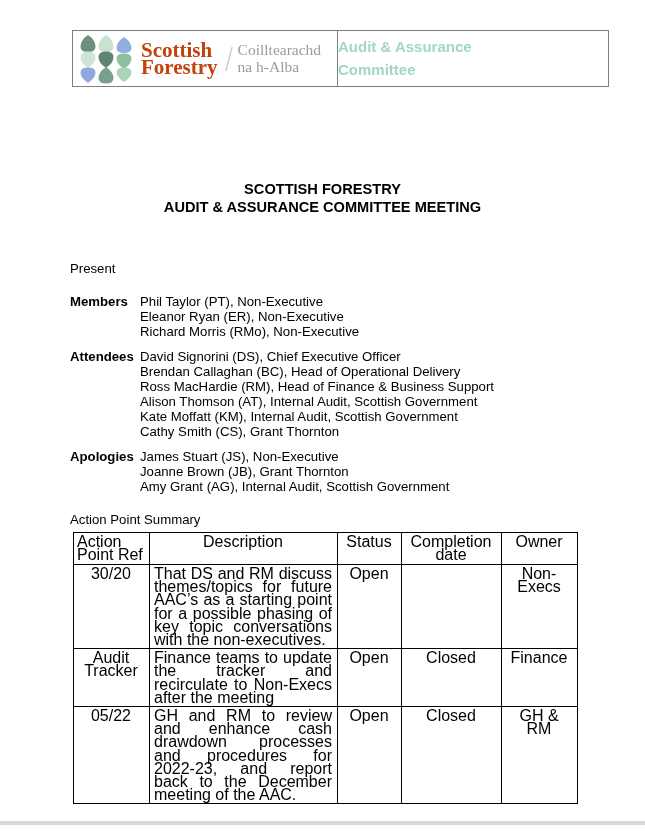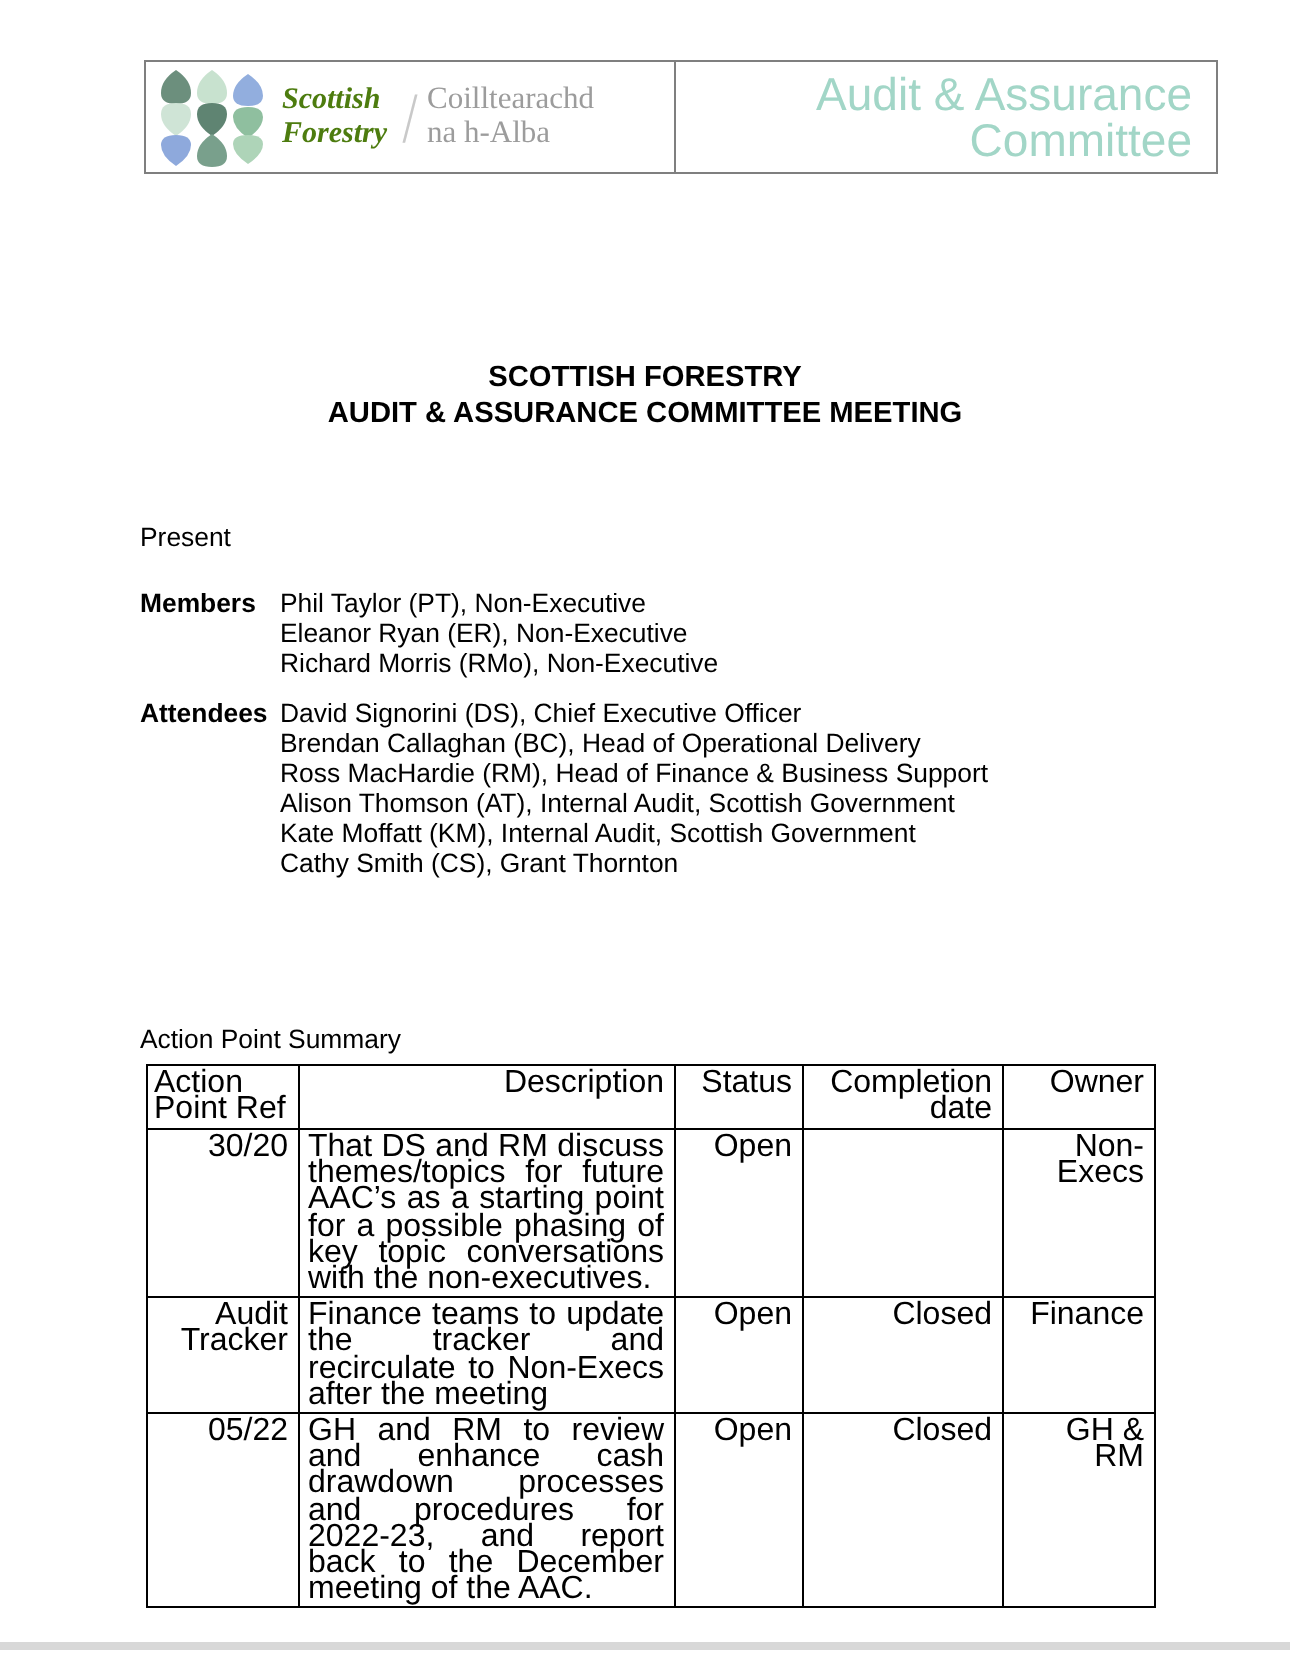--- a/index.html
+++ b/index.html
@@ -7,47 +7,47 @@
         font-family:"Liberation Sans",sans-serif;color:#000;}
 
   
   .letterhead{position:absolute;left:72px;top:30px;width:535px;height:55px;
               border:1px solid #7f7f7f;display:flex;}
   .lh-left{flex:0 0 265px;border-right:1px solid #7f7f7f;display:flex;
            align-items:center;padding-left:7px;box-sizing:border-box;}
   .logo-svg{width:54px;height:50px;flex:0 0 auto;}
   .wordmark{display:flex;align-items:center;margin-left:7px;
             font-family:"Liberation Serif",serif;}
-  .wm-en{color:#4d7c0f;font-weight:600;font-size:15px;line-height:16.5px;font-style:italic;}
+  .wm-en{color:#c2410c;font-weight:600;font-size:21px;line-height:16.5px;}
   .wm-slash{color:#c9c9c9;font-weight:300;font-size:36px;line-height:34px;
             margin:0 4px 0 6px;transform:scaleX(.75);}
   .wm-gd{color:#9c9c9c;font-weight:400;font-size:15.5px;line-height:16.5px;}
-  .lh-right{flex:1;text-align:right;padding:5px 12px 0 0;font-size:23px;
-            line-height:22.5px;}
+  .lh-right{flex:1;padding:5px 12px 0 0;font-size:15px;
+            line-height:22.5px;font-weight:bold;}
 
   
   .title-block{position:absolute;left:0;right:0;top:180px;text-align:center;
                font-weight:700;font-size:14.6px;line-height:18px;}
   .meeting-date{margin-top:12px;}
 
   
   .present-heading{position:absolute;left:70px;top:261px;font-weight:400;
                    font-size:13.2px;}
   .present-groups{position:absolute;left:70px;top:294px;width:520px;
                   font-size:13.2px;line-height:15px;}
   .group{display:flex;margin-bottom:10px;}
   .group-label{flex:0 0 70px;font-weight:700;}
   .group-people{flex:1;}
 
   
   .aps-heading{position:absolute;left:70px;top:512px;font-size:13.2px;}
   .aps-table{position:absolute;left:73px;top:532px;border-collapse:collapse;
              table-layout:fixed;width:504px;font-size:16px;line-height:13.2px;}
   .aps-table th,.aps-table td{border:1px solid #000;vertical-align:top;
-             padding:2px 5px 2px 4px;font-weight:400;text-align:right;
+             padding:2px 5px 2px 4px;font-weight:400;text-align:center;
              overflow:hidden;box-sizing:border-box;}
   .aps-table th:first-child{padding:2px 3px;text-align:justify;}
   col.c-ref{width:76px;}col.c-desc{width:188px;}col.c-status{width:64px;}
   col.c-comp{width:100px;}col.c-owner{width:76px;}
   td.col-description{text-align:justify;}
   thead tr{height:32px;}
   tbody tr:nth-child(1){height:83px;}
   tbody tr:nth-child(2){height:55px;}
   tbody tr:nth-child(3){height:65px;}
 
@@ -110,20 +110,28 @@
         <div class="group-label">Attendees</div>
         <div class="group-people">
           <div class="person">David Signorini (DS), Chief Executive Officer</div>
           <div class="person">Brendan Callaghan (BC), Head of Operational Delivery</div>
           <div class="person">Ross MacHardie (RM), Head of Finance &amp; Business Support</div>
           <div class="person">Alison Thomson (AT), Internal Audit, Scottish Government</div>
           <div class="person">Kate Moffatt (KM), Internal Audit, Scottish Government</div>
           <div class="person">Cathy Smith (CS), Grant Thornton</div>
         </div>
       </div>
+      <div class="group">
+        <div class="group-label">Apologies</div>
+        <div class="group-people">
+          <div class="person">James Stuart (JS), Non-Executive</div>
+          <div class="person">Joanne Brown (JB), Grant Thornton</div>
+          <div class="person">Amy Grant (AG), Internal Audit, Scottish Government</div>
+        </div>
+      </div>
     </div>
 
   <div class="aps-heading">Action Point Summary</div>
   <table class="aps-table">
     <colgroup>
       <col class="c-ref">
         <col class="c-desc">
         <col class="c-status">
         <col class="c-comp">
         <col class="c-owner">

